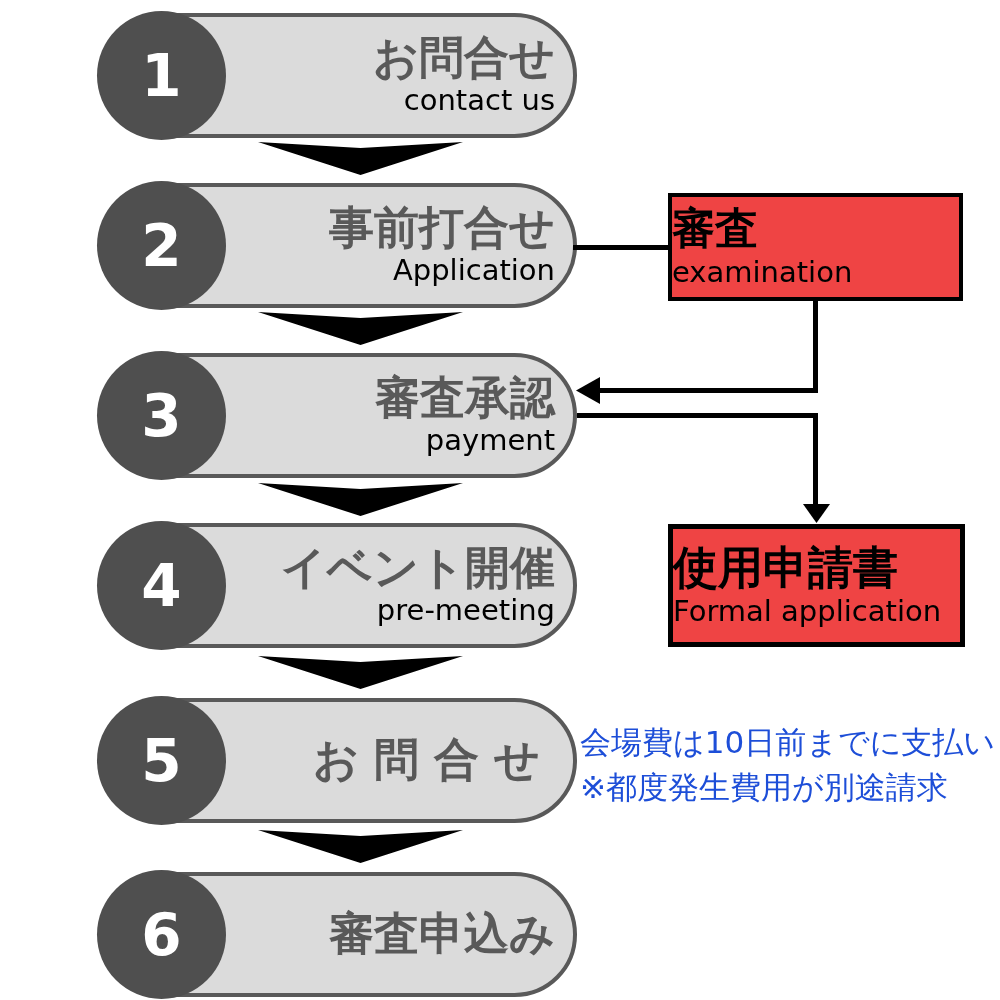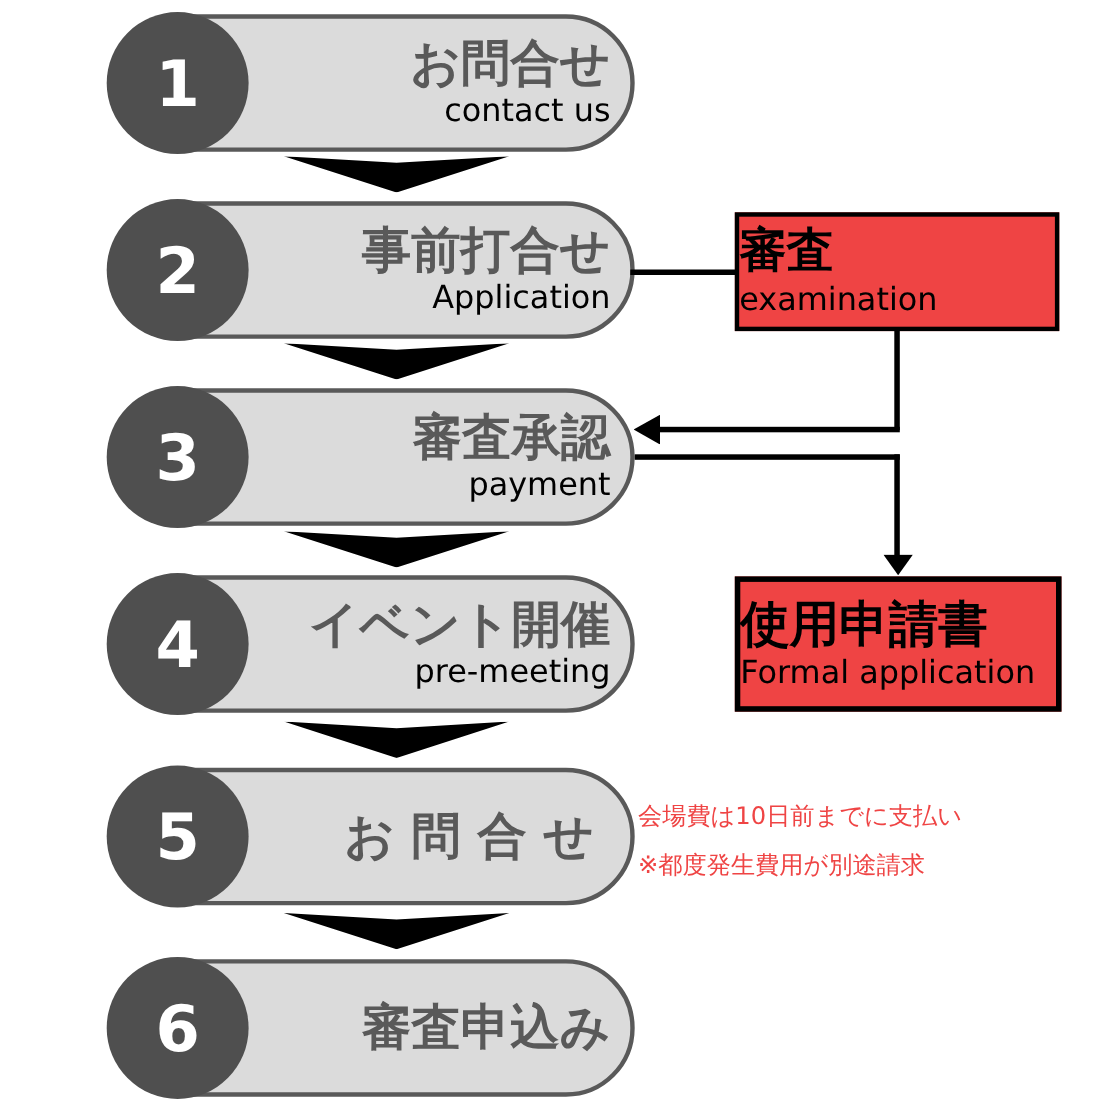--- a/index.html
+++ b/index.html
@@ -57,21 +57,21 @@
     clip-path: polygon(0 50%, 100% 0, 100% 100%);
   }
   .arrow-down {
     position: absolute; width: 27px; height: 19px; background: #000000;
     clip-path: polygon(0 0, 100% 0, 50% 100%);
   }
 
   
   .note {
     position: absolute; left: 580px; top: 720px;
-    font-size: 22px; color: #ef4444; line-height: 45px; white-space: nowrap;
+    font-size: 31px; color: #1d4ed8; line-height: 45px; white-space: nowrap;
   }
 </style>
 </head>
 <body>
 
 <div class="canvas">
 
   <div class="step" style="top:13px">
     <div class="pill"></div>
     <div class="badge">

